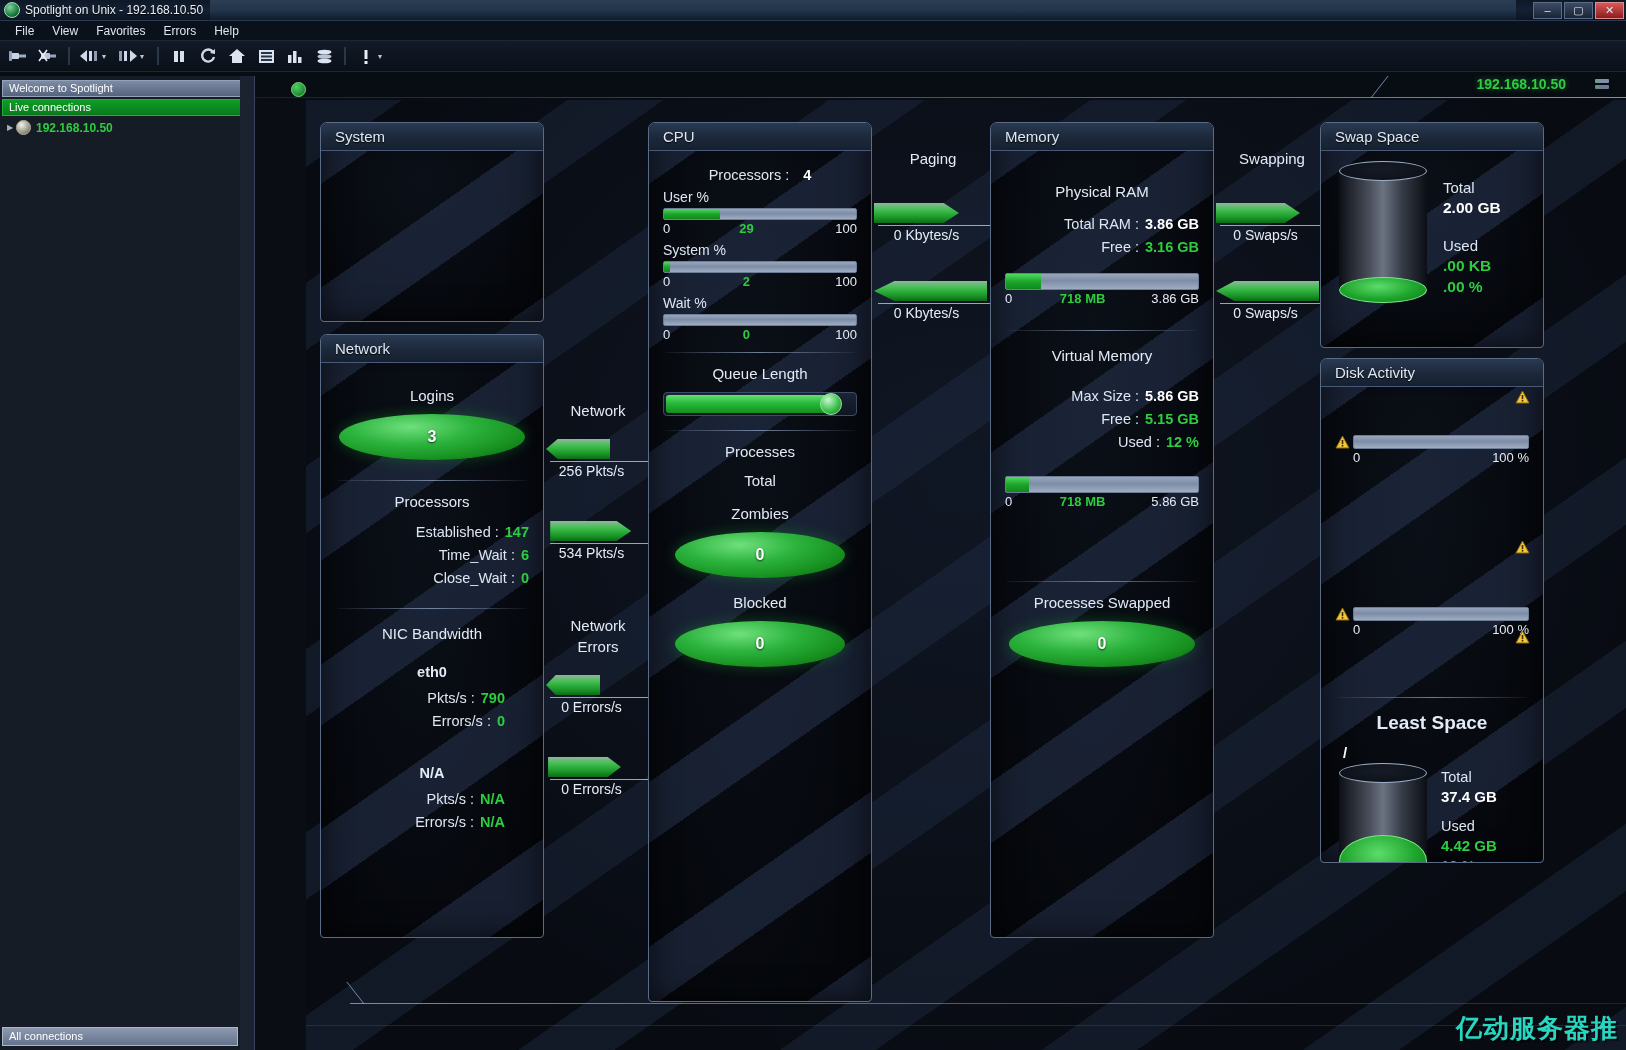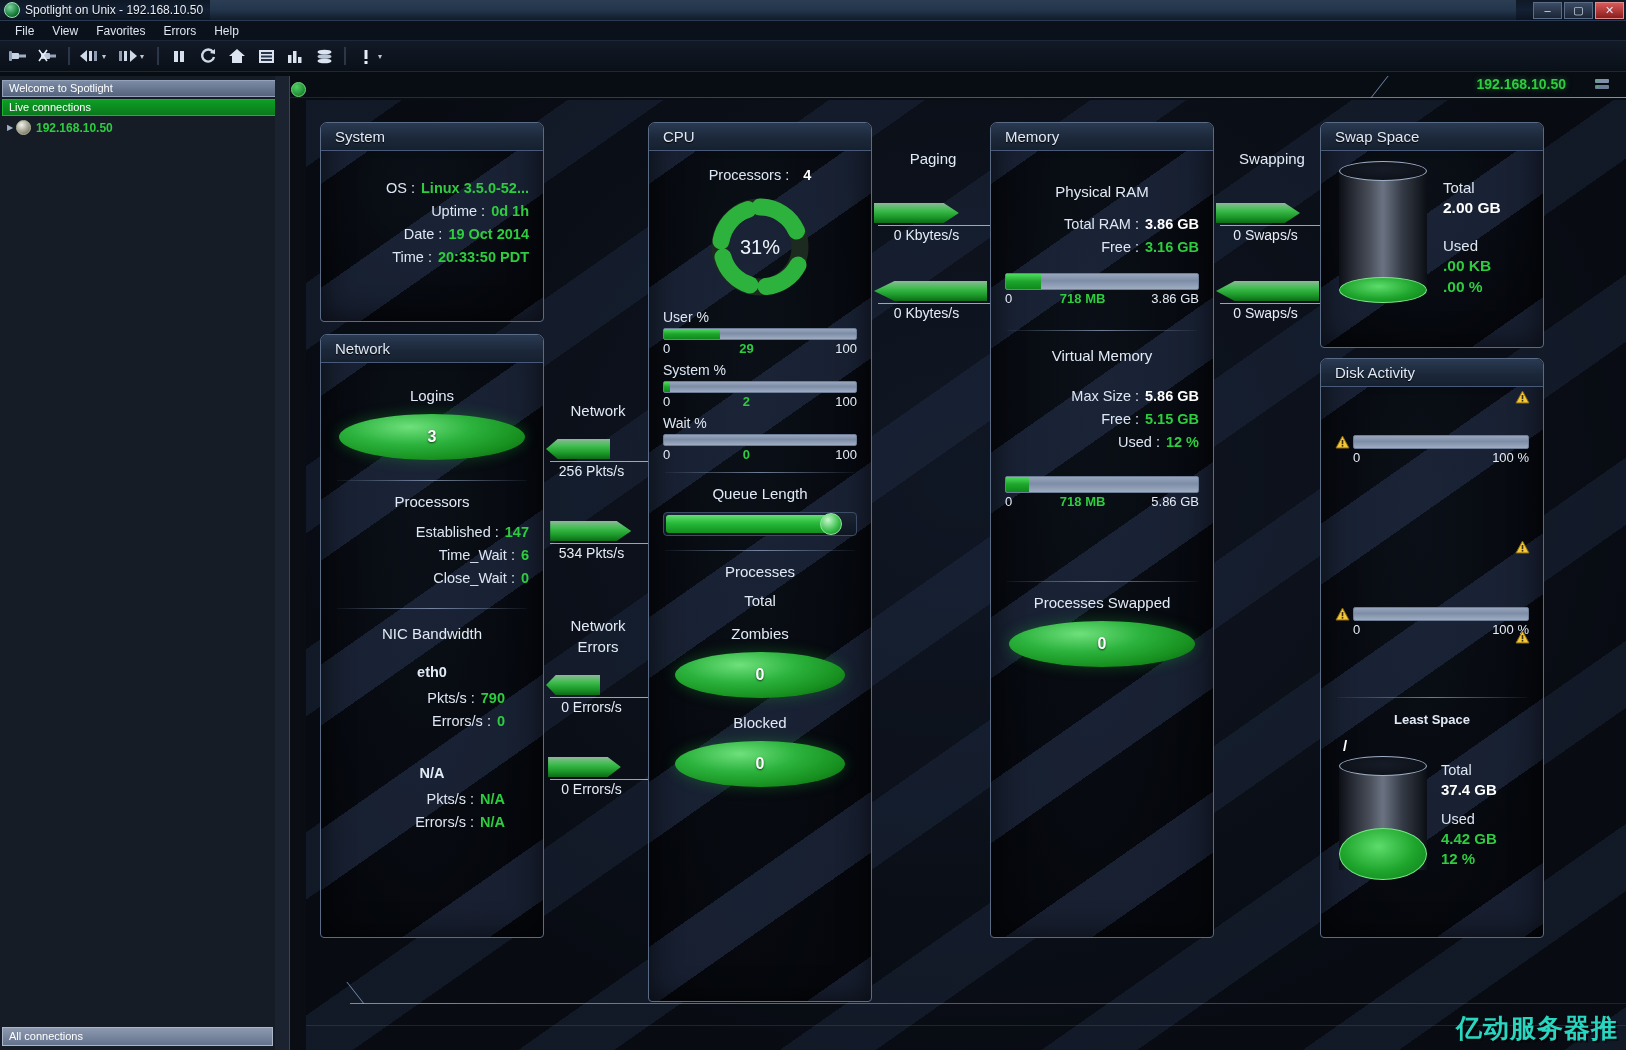--- a/index.html
+++ b/index.html
@@ -88,21 +88,21 @@
     color: #2ecc3f; font-size: 14px; font-weight: bold;
     text-shadow: 0 0 6px rgba(46,204,63,.5);
   }
   .banner-icon {
     position: absolute; right: 14px; top: 5px; width: 18px; height: 18px;
     color: #8fa6c2; font-size: 14px;
   }
 
   
   .sidebar {
-    position: absolute; left: 0; top: 76px; width: 290px; bottom: 0;
+    position: absolute; left: 0; top: 76px; width: 255px; bottom: 0;
     background: #161c26;
     border-right: 1px solid #38445a;
   }
   .sb-header {
     height: 17px; margin: 4px 2px 0 2px;
     background: linear-gradient(to bottom, #7d8ca6, #55637c);
     border: 1px solid #94a2ba;
     color: #ffffff; font-size: 11px; padding-left: 6px; line-height: 15px;
   }
   .sb-green {
@@ -433,38 +433,20 @@
   </div>
   <div class="sb-scroll"></div>
   <div class="sb-status">All connections</div>
 </div>
 <div class="sb-splitter-arrow"></div>
 
 <div class="main">
 
   <div class="panel" style="left:14px; top:22px; width:224px; height:200px;">
     <div class="panel-title">System</div>
-    <div class="panel-body" style="padding-top:22px;">
-      <div class="kv">
-        <span class="k">OS :</span>
-        <span class="v">Linux  3.5.0-52...</span>
-      </div>
-      <div class="kv">
-        <span class="k">Uptime :</span>
-        <span class="v">0d 1h</span>
-      </div>
-      <div class="kv">
-        <span class="k">Date :</span>
-        <span class="v">19 Oct 2014</span>
-      </div>
-      <div class="kv">
-        <span class="k">Time :</span>
-        <span class="v">20:33:50 PDT</span>
-      </div>
-    </div>
   </div>
 
   <div class="panel" style="left:14px; top:234px; width:224px; height:604px;">
     <div class="panel-title">Network</div>
     <div class="panel-body" style="padding-top:14px;">
       <div class="centered-label">Logins</div>
       <div class="ellipse" style="margin:6px 4px 0 4px;">3</div>
       <div class="sep" style="margin-top:20px;"></div>
       <div class="centered-label">Processors</div>
       <div class="kv" style="margin-top:14px;">
@@ -537,34 +519,20 @@
   </div>
 
   <div class="panel" style="left:342px; top:22px; width:224px; height:880px;">
     <div class="panel-title">CPU</div>
     <div class="panel-body" style="padding-top:16px;">
       <div style="display:flex; justify-content:center; gap:14px; align-items:baseline;">
         <span class="k" style="color:#dde6f2; font-size:14.5px;">Processors :</span>
         <span style="color:#ffffff; font-size:14.5px; font-weight:bold;">4</span>
       </div>
 
-      <div style="display:flex; justify-content:center; margin-top:8px;">
-        <div style="position:relative; width:112px; height:112px;">
-          <svg width="112" height="112" viewBox="0 0 112 112">
-            <circle cx="56" cy="56" r="40" fill="none" stroke="#1d2a1f" stroke-width="17"></circle>
-            <g fill="none" stroke-width="17" stroke-linecap="round">
-              <path d="M56 16 A40 40 0 0 1 92.5 40" stroke="#2db33d"></path>
-              <path d="M94 74 A40 40 0 0 1 62 95.5" stroke="#2db33d"></path>
-              <path d="M46 94 A40 40 0 0 1 19 66" stroke="#2db33d"></path>
-              <path d="M17 50 A40 40 0 0 1 44 18.5" stroke="#2db33d"></path>
-            </g>
-          </svg>
-          <div style="position:absolute; inset:0; display:flex; align-items:center; justify-content:center; color:#eef4fb; font-size:20px;">31%</div>
-        </div>
-      </div>
 
       <div class="meter-wrap" style="margin-top:6px;">
         <div class="meter-label">User %</div>
         <div class="meter">
             <div class="fill" style="width:29%;"></div>
           </div>
         <div class="meter-scale">
           <span class="mn">0</span>
           <span class="cur left43">29</span>
           <span class="mx">100</span>
@@ -710,21 +678,21 @@
       <div style="flex:1; padding-top:18px;">
         <div style="color:#dde6f2; font-size:15px;">Total</div>
         <div style="color:#ffffff; font-size:15.5px; font-weight:bold; margin-top:3px;">2.00 GB</div>
         <div style="color:#dde6f2; font-size:15px; margin-top:20px;">Used</div>
         <div style="color:#2ecc3f; font-size:15.5px; font-weight:bold; margin-top:3px;">.00 KB</div>
         <div style="color:#2ecc3f; font-size:15.5px; font-weight:bold; margin-top:3px;">.00 %</div>
       </div>
     </div>
   </div>
 
-  <div class="panel" style="left:1014px; top:258px; width:224px; height:580px;">
+  <div class="panel" style="left:1014px; top:258px; width:224px; height:505px;">
     <div class="panel-title">Disk Activity</div>
     <div class="panel-body" style="padding-top:44px;">
 
       <div class="meter-wrap">
         <div style="display:flex; align-items:center; gap:3px;">
           <span class="warn">
             <svg width="15" height="14" viewBox="0 0 15 14">
                 <path d="M7.5 1 L14 13 L1 13 Z" fill="#f5c83a" stroke="#8a6a10" stroke-width="1"></path>
                 <rect x="6.7" y="5" width="1.6" height="4.2" fill="#3a2b00"></rect>
                 <rect x="6.7" y="10" width="1.6" height="1.6" fill="#3a2b00"></rect>
@@ -753,21 +721,21 @@
             <div class="fill" style="width:0%;"></div>
           </div>
         </div>
         <div class="meter-scale" style="padding-left:18px;">
           <span class="mn">0</span>
           <span class="mx">100 %</span>
         </div>
       </div>
 
       <div class="sep" style="margin-top:58px;"></div>
-      <div class="centered-label" style="font-weight:bold; font-size:13px; margin-top:14px;">Least Space</div>
+      <div class="centered-label" style="font-weight:bold; font-size:19px; margin-top:14px;">Least Space</div>
       <div style="color:#ffffff; font-size:15px; font-weight:bold; margin:6px 0 2px 8px;">/</div>
       <div style="display:flex; gap:14px;">
         <div class="cyl" style="width:88px; height:124px; margin-left:4px;">
           <div class="body"></div>
           <div class="liquid" style="height:52px; bottom:0;"></div>
           <div class="top"></div>
         </div>
         <div style="flex:1; padding-top:6px;">
           <div style="color:#dde6f2; font-size:14.5px;">Total</div>
           <div style="color:#ffffff; font-size:15px; font-weight:bold; margin-top:3px;">37.4 GB</div>

